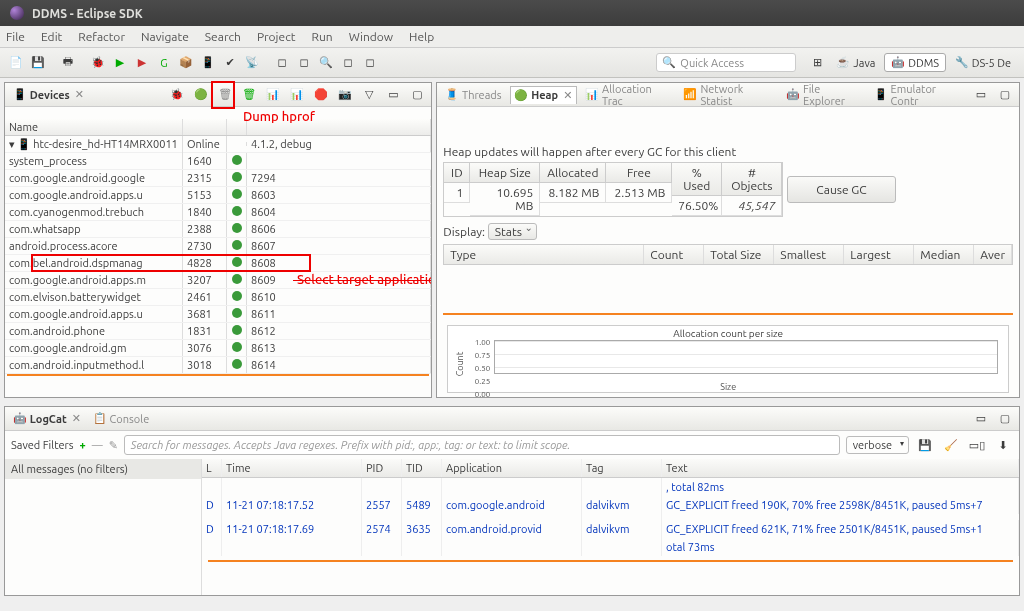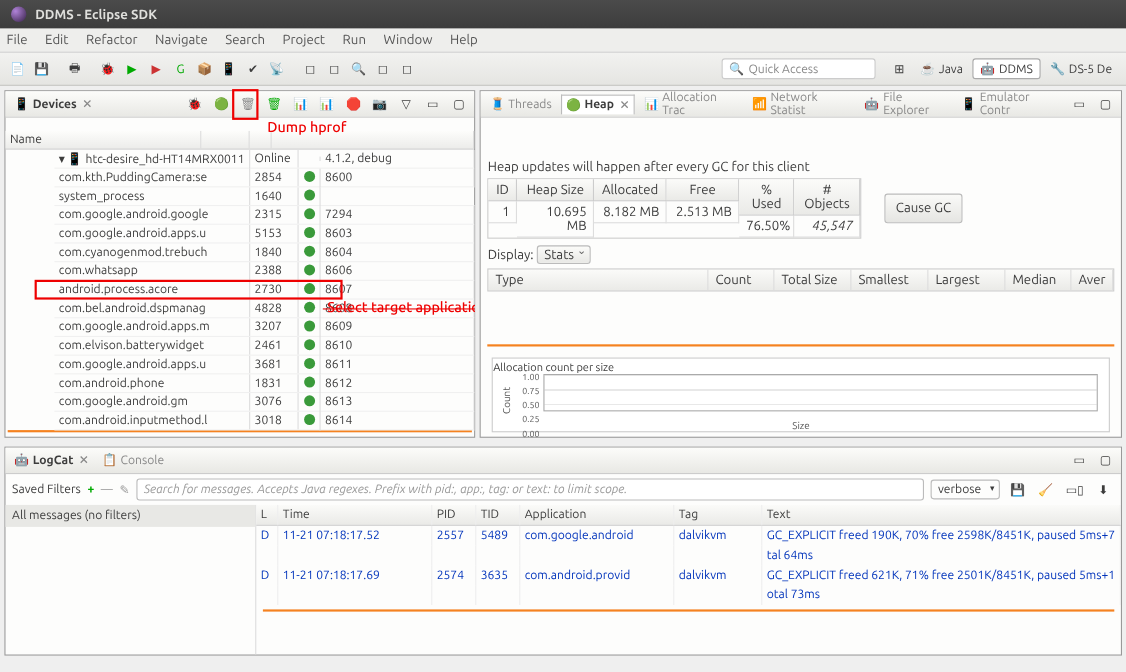--- a/index.html
+++ b/index.html
@@ -25,58 +25,58 @@
 .tab-x { color: #888; margin-left: 2px; font-weight: normal;}
 .panel-titlebar .right { margin-left: auto; display: flex; gap: 4px; align-items: center;}
 .inactive-tab { color: #888; font-weight: normal; }
 
 .devices { width: 436px; }
 .heap { flex: 1; }
 
 .col-headers { display: flex; border-bottom: 1px solid #ccc; background: linear-gradient(#fdfdfb,#ececea); }
 .col-headers .col, .row .col { padding: 2px 4px; border-right: 1px solid #ddd; overflow: hidden; white-space: nowrap; text-overflow: ellipsis; }
 .devices-table { overflow-y: auto; font-size: 11px; }
-.row { display: flex; border-bottom: 1px solid #f0f0f0; align-items: center; height: 17px; margin-left: 44px; }
+.row { display: flex; border-bottom: 1px solid #f0f0f0; align-items: center; height: 17px; }
 
 .c-name { width: 178px; }
 .c-status { width: 44px; }
 .c-icon2 { width: 20px; text-align: center; }
 .c-port { flex: 1; }
 .indent1 { padding-left: 12px; }
 .indent2 { padding-left: 28px; }
 .bug { display:inline-block; width:10px; height:10px; background:#3a9a3a; border-radius:50%; position:relative; }
 
 .highlight-box { position: absolute; border: 2px solid #e00; pointer-events: none; }
 
 .annotation { color: #e00; font-size: 13px; position: absolute; white-space: nowrap; font-weight: 500;}
 .anno-line { position: absolute; background: #e00; height: 2px; }
 
 .heap-top { padding: 6px; font-size: 12px; }
 .heap-table { border: 1px solid #ccc; display: inline-flex; }
 .heap-table .cell { border-right: 1px solid #ddd; border-bottom: 1px solid #ddd; padding: 3px 6px; text-align: right;}
 .heap-table .hcell { background: linear-gradient(#fbfbf9,#eaeae7); font-weight: normal; padding: 3px 6px; border-right:1px solid #ccc; border-bottom:1px solid #ccc; text-align: center;}
-.gc-btn { display: inline-block; padding: 6px 9px; border: 1px solid #bbb; background: linear-gradient(#fafaf8,#e5e5e2); border-radius: 3px; margin-left: 21px; }
+.gc-btn { display: inline-block; padding: 6px 28px; border: 1px solid #bbb; background: linear-gradient(#fafaf8,#e5e5e2); border-radius: 3px; margin-left: 4px; }
 .stats-sel { display: inline-block; border: 1px solid #bbb; background: linear-gradient(#fbfbf9,#e8e8e5); padding: 1px 14px 1px 6px; border-radius: 3px; position: relative; }
 .stats-sel::after { content: "⌄"; position: absolute; right: 3px; top: -2px; font-size: 10px; color: #666;}
 .type-headers { display: flex; border: 1px solid #ccc; background: linear-gradient(#fbfbf9,#eaeae7);}
 .type-headers div { padding: 3px 6px; border-right: 1px solid #ddd; }
 
 .chart-box { border: 1px solid #ccc; margin: 4px 10px; background: #fff; position: relative; height: 100px;}
-.chart-title { text-align: left; font-size: 10px; padding-top: 2px; }
+.chart-title { text-align: center; font-size: 10px; padding-top: 2px; }
 .chart-y { position: absolute; left: 0; top: 50%; transform: rotate(-90deg); font-size: 9px; color: #555; }
 .chart-x { position: absolute; bottom: 0; left: 50%; transform: translateX(-50%); font-size: 9px; color: #555;}
 .yticks { position: absolute; left: 22px; top: 10px; font-size: 8px; color: #555; line-height: 13px; text-align: right; width: 20px;}
 
 .logcat { margin: 4px; border: 1px solid #999; background: #fdfdfc; display: flex; flex-direction: column; height: 190px; }
 .filter-row { display: flex; gap: 6px; padding: 4px 6px; align-items: center; }
 .filter-search { flex:1; border: 1px solid #bbb; background: #fff; border-radius: 3px; padding: 3px 6px; color: #999; font-style: italic;}
 .verbose { border: 1px solid #bbb; padding: 2px 16px 2px 6px; border-radius: 3px; position:relative; }
 .verbose::after{content:"▾"; position:absolute; right:4px; top:2px; font-size:8px;}
 .log-body { display: flex; flex:1; }
-.log-left { width: 228px; border-right: 1px solid #ddd; }
+.log-left { width: 197px; border-right: 1px solid #ddd; }
 .log-left .msg-row { padding: 4px 6px; background: #e8e8e5; }
 .log-headers { display: flex; background: linear-gradient(#fbfbf9,#eaeae7); border-bottom: 1px solid #ccc;}
 .log-headers div, .log-row div { padding: 3px 4px; border-right: 1px solid #eee; overflow:hidden; white-space: nowrap; }
 .lc-l{width:20px;} .lc-time{width:140px;} .lc-pid{width:40px;} .lc-tid{width:40px;} .lc-app{width:140px;} .lc-tag{width:80px;} .lc-text{flex:1;}
 .log-row { display: flex; font-family: "Ubuntu Mono", monospace; font-size: 11px; }
 .log-row.debug { color: #0033bb; }
 .orange-bar { height: 2px; background: #f58220; }
 </style>
 </head>
 <body>
@@ -170,26 +170,20 @@
 
     <div class="devices-table" style="position:relative;">
       <div class="row">
         <div class="col c-name indent1">▾ 📱 <span>htc-desire_hd-HT14MRX0011</span></div>
         <div class="col c-status">Online</div>
         <div class="col c-icon2"></div>
         <div class="col c-port">4.1.2, debug</div>
       </div>
       <div id="proc-rows">
           <div class="row">
-            <div class="col c-name indent2">com.kth.PuddingCamera:se</div>
-            <div class="col c-status">2854</div>
-            <div class="col c-icon2"><span class="bug"></span></div>
-            <div class="col c-port">8600</div>
-          </div>
-          <div class="row">
             <div class="col c-name indent2">system_process</div>
             <div class="col c-status">1640</div>
             <div class="col c-icon2"><span class="bug"></span></div>
           </div>
           <div class="row">
             <div class="col c-name indent2">com.google.android.google</div>
             <div class="col c-status">2315</div>
             <div class="col c-icon2"><span class="bug"></span></div>
             <div class="col c-port">7294</div>
           </div>
@@ -385,36 +379,44 @@
         <div class="lc-l">L</div>
         <div class="lc-time">Time</div>
         <div class="lc-pid">PID</div>
         <div class="lc-tid">TID</div>
         <div class="lc-app">Application</div>
         <div class="lc-tag">Tag</div>
         <div class="lc-text">Text</div>
       </div>
       <div id="log-rows">
           <div class="log-row debug">
+            <div class="lc-l"></div>
+            <div class="lc-time"></div>
+            <div class="lc-pid"></div>
+            <div class="lc-tid"></div>
+            <div class="lc-app"></div>
+            <div class="lc-tag"></div>
+            <div class="lc-text">, total 82ms</div>
+          </div>
+          <div class="log-row debug">
             <div class="lc-l">D</div>
             <div class="lc-time">11-21 07:18:17.52</div>
             <div class="lc-pid">2557</div>
             <div class="lc-tid">5489</div>
             <div class="lc-app">com.google.android</div>
             <div class="lc-tag">dalvikvm</div>
             <div class="lc-text">GC_EXPLICIT freed 190K, 70% free 2598K/8451K, paused 5ms+7</div>
           </div>
           <div class="log-row debug">
             <div class="lc-l"></div>
             <div class="lc-time"></div>
             <div class="lc-pid"></div>
             <div class="lc-tid"></div>
             <div class="lc-app"></div>
             <div class="lc-tag"></div>
-            <div class="lc-text">tal 64ms</div>
           </div>
           <div class="log-row debug">
             <div class="lc-l">D</div>
             <div class="lc-time">11-21 07:18:17.69</div>
             <div class="lc-pid">2574</div>
             <div class="lc-tid">3635</div>
             <div class="lc-app">com.android.provid</div>
             <div class="lc-tag">dalvikvm</div>
             <div class="lc-text">GC_EXPLICIT freed 621K, 71% free 2501K/8451K, paused 5ms+1</div>
           </div>

